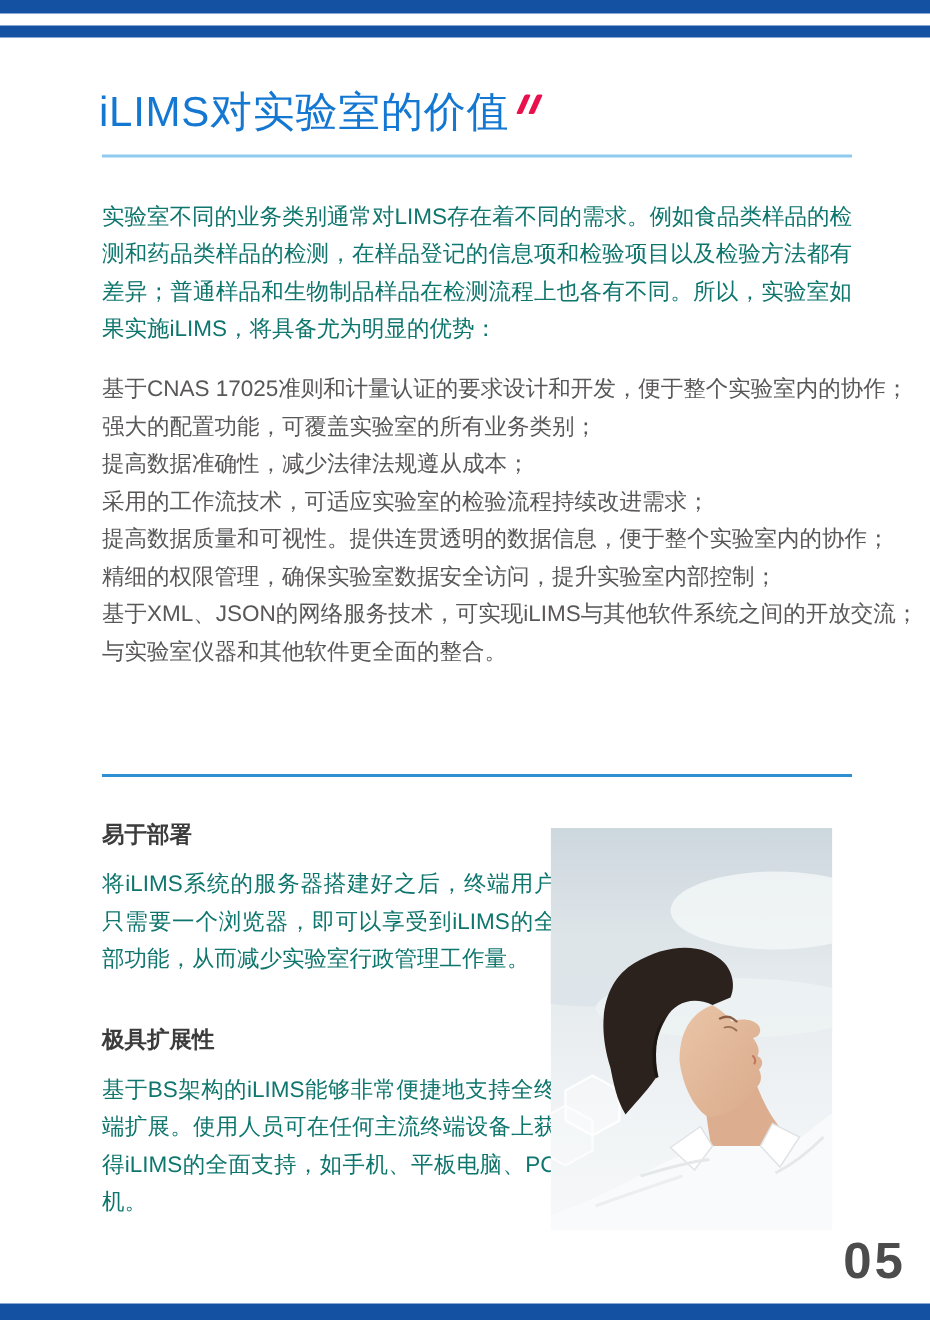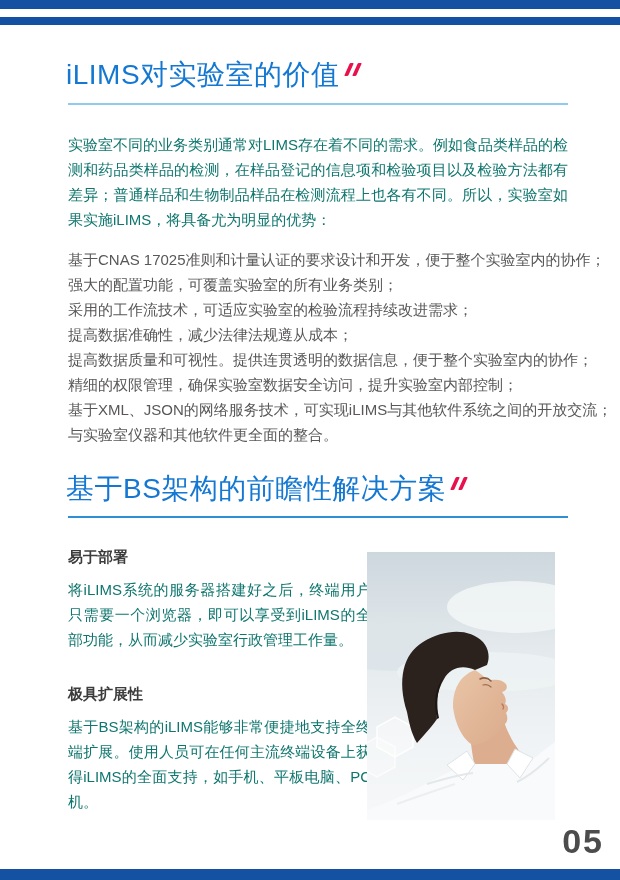--- a/index.html
+++ b/index.html
@@ -64,29 +64,28 @@
   <div class="bar top2"></div>
 
   <h1 class="sec-title first"><span>iLIMS对实验室的价值</span><span class="quotes"><i></i><i></i></span></h1>
   <div class="divider light"></div>
 
   <p class="bodytext intro">实验室不同的业务类别通常对LIMS存在着不同的需求。例如食品类样品的检测和药品类样品的检测，在样品登记的信息项和检验项目以及检验方法都有差异；普通样品和生物制品样品在检测流程上也各有不同。所以，实验室如果实施iLIMS，将具备尤为明显的优势：</p>
 
   <div class="advantages">
     <div class="adv-line">基于CNAS 17025准则和计量认证的要求设计和开发，便于整个实验室内的协作；</div>
     <div class="adv-line">强大的配置功能，可覆盖实验室的所有业务类别；</div>
+    <div class="adv-line">提高数据准确性，减少法律法规遵从成本；</div>
     <div class="adv-line">采用的工作流技术，可适应实验室的检验流程持续改进需求；</div>
-    <div class="adv-line">提高数据准确性，减少法律法规遵从成本；</div>
     <div class="adv-line">提高数据质量和可视性。提供连贯透明的数据信息，便于整个实验室内的协作；</div>
     <div class="adv-line">精细的权限管理，确保实验室数据安全访问，提升实验室内部控制；</div>
     <div class="adv-line">基于XML、JSON的网络服务技术，可实现iLIMS与其他软件系统之间的开放交流；</div>
     <div class="adv-line">与实验室仪器和其他软件更全面的整合。</div>
   </div>
 
-  <h1 class="sec-title second"><span>基于BS架构的前瞻性解决方案</span><span class="quotes"><i></i><i></i></span></h1>
   <div class="divider strong"></div>
 
   <div class="col-left">
     <h3 class="subhead">易于部署</h3>
     <p class="bodytext">将iLIMS系统的服务器搭建好之后，终端用户只需要一个浏览器，即可以享受到iLIMS的全部功能，从而减少实验室行政管理工作量。</p>
     <h3 class="subhead second">极具扩展性</h3>
     <p class="bodytext">基于BS架构的iLIMS能够非常便捷地支持全终端扩展。使用人员可在任何主流终端设备上获得iLIMS的全面支持，如手机、平板电脑、PC机。</p>
   </div>
 
   <div class="photo">

